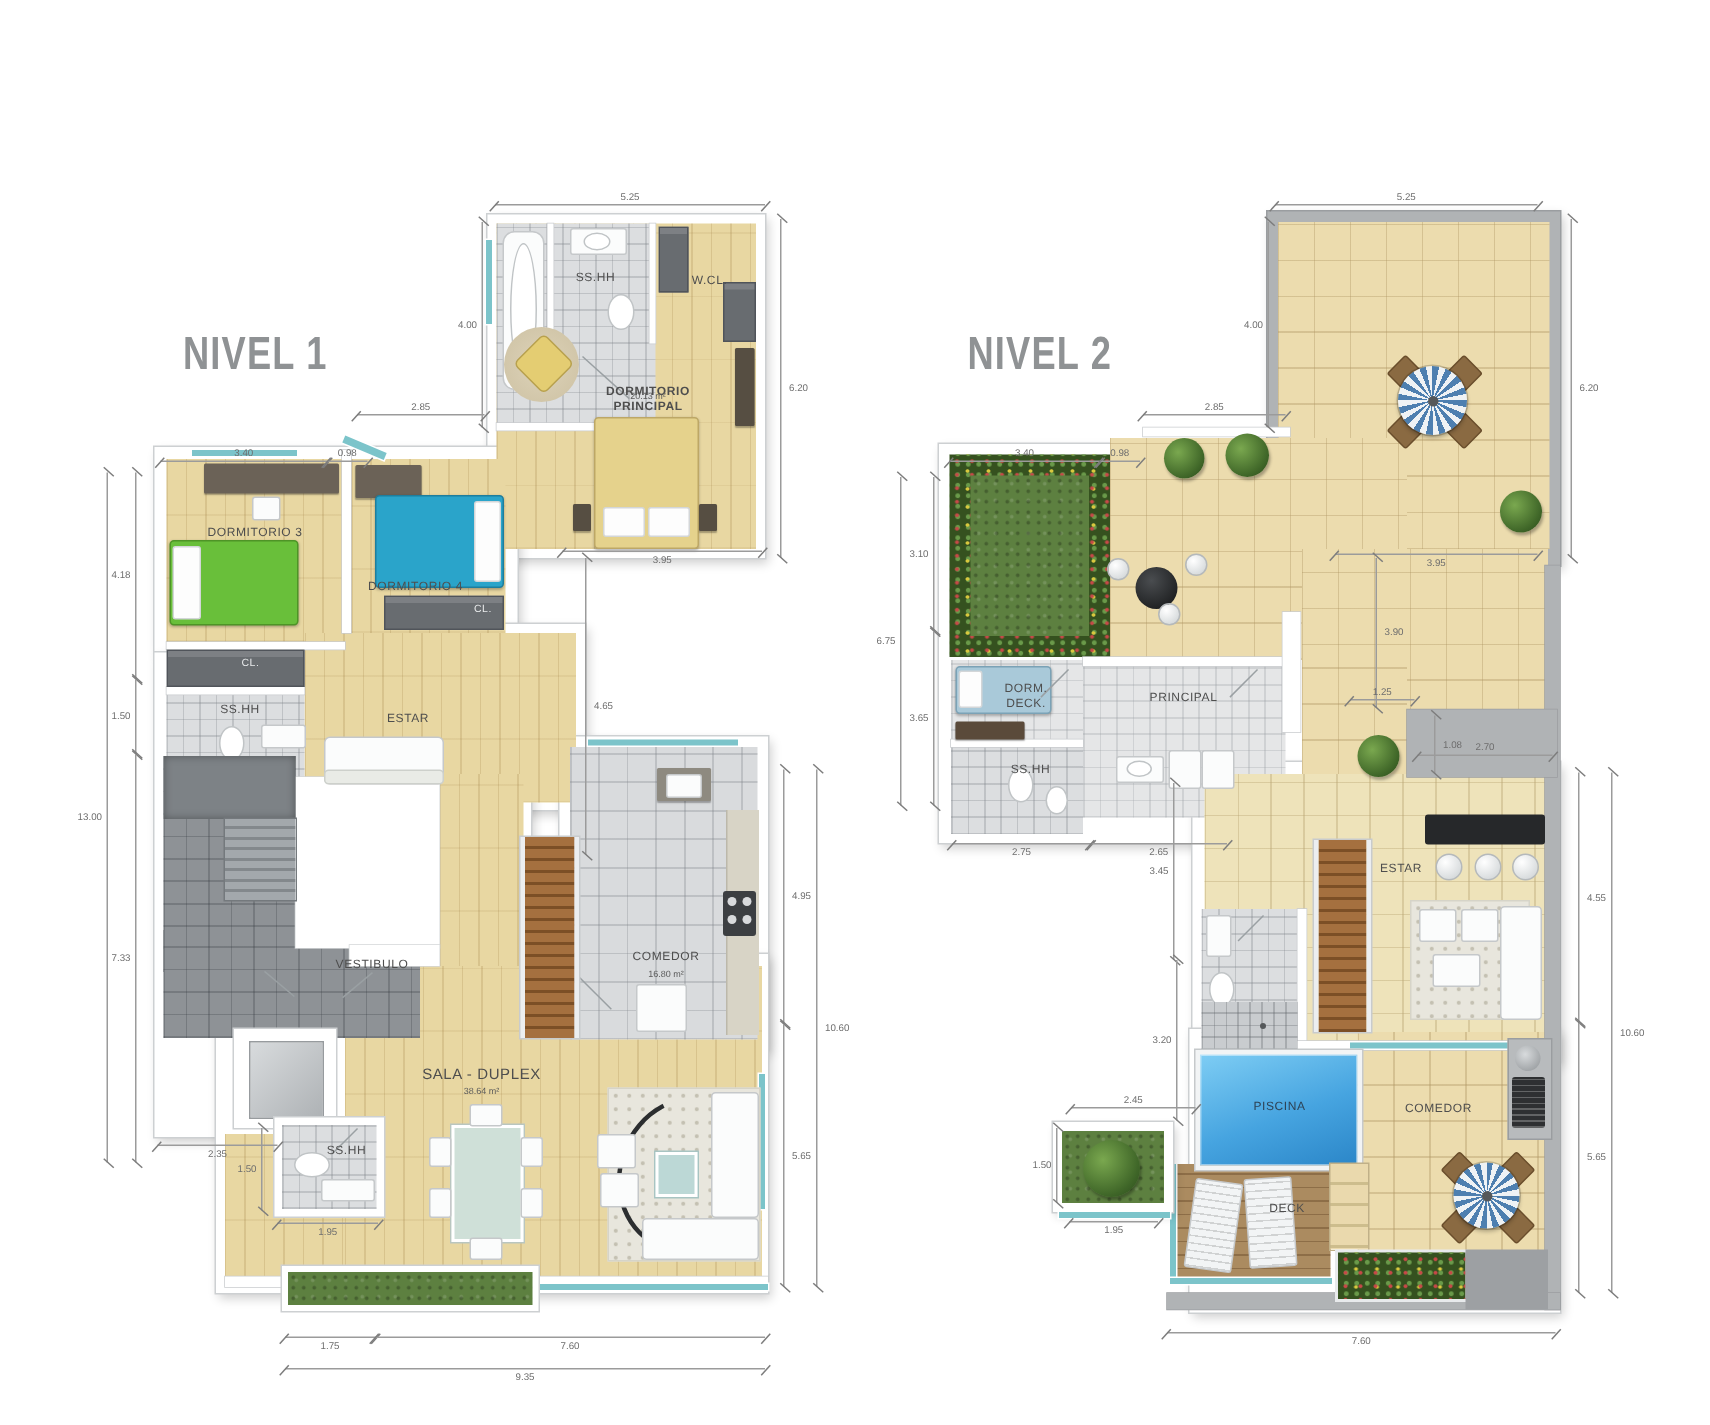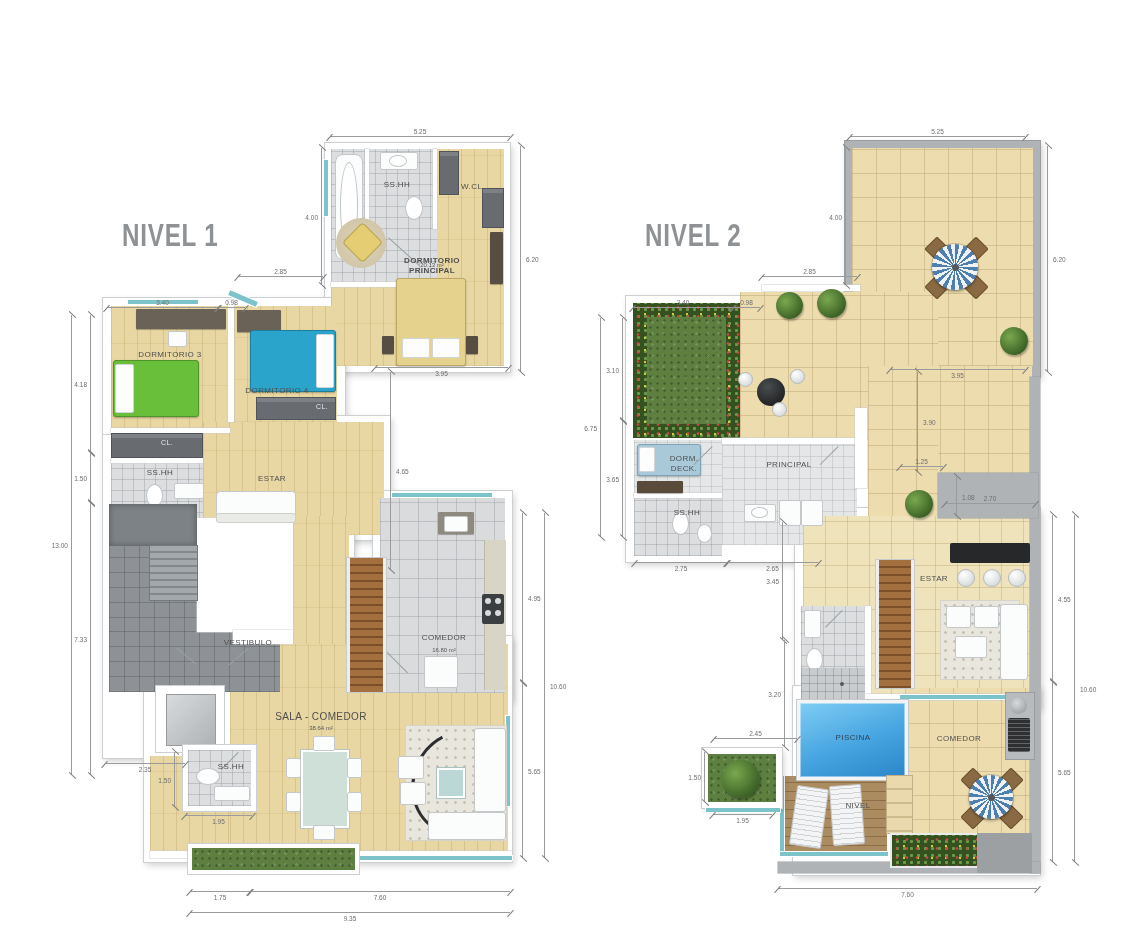--- a/index.html
+++ b/index.html
@@ -230,21 +230,21 @@
   <div class="a al" style="left:432px;top:262px;">20.13 m²</div>
   <div class="a rl" style="left:170px;top:350px;">DORMITORIO 3</div>
   <div class="a rl" style="left:277px;top:386px;">DORMITORIO 4</div>
   <div class="a rl lt" style="left:322px;top:403px;">CL.</div>
   <div class="a rl lt" style="left:167px;top:439px;">CL.</div>
   <div class="a rl" style="left:160px;top:468px;">SS.HH</div>
   <div class="a rl" style="left:272px;top:474px;">ESTAR</div>
   <div class="a rl" style="left:216px;top:638px;margin-left:32px;">VESTIBULO</div>
   <div class="a rl" style="left:444px;top:633px;">COMEDOR</div>
   <div class="a al" style="left:444px;top:647px;">16.80 m²</div>
-  <div class="a rl" style="left:321px;top:711px;font-size:10px;">SALA - COMEDOR</div>
+  <div class="a rl" style="left:321px;top:711px;font-size:10px;">SALA - DUPLEX</div>
   <div class="a al" style="left:321px;top:725px;">38.64 m²</div>
   <div class="a rl" style="left:231px;top:762px;">SS.HH</div>
 
   <div class="a dim h" style="left:330px;top:136px;width:180px;">
       <span>5.25</span>
     </div>
   <div class="a dim v" style="left:321px;top:148px;height:137px;">
       <span>4.00</span>
     </div>
   <div class="a dim v lr" style="left:520px;top:146px;height:226px;">
@@ -405,21 +405,21 @@
   <div class="a chairb" style="left:1002px;top:808px;width:16px;height:16px;transform:rotate(45deg);"></div>
   <div class="a umb" style="left:969px;top:775px;width:44px;height:44px;"></div>
   <div class="a" style="left:988px;top:794px;width:7px;height:7px;border-radius:50%;background:#55585a;"></div>
 
   <div class="a rl wrap" style="left:684px;top:454px;width:36px;">DORM. DECK.</div>
   <div class="a rl" style="left:687px;top:508px;">SS.HH</div>
   <div class="a rl" style="left:789px;top:460px;">PRINCIPAL</div>
   <div class="a rl" style="left:934px;top:574px;">ESTAR</div>
   <div class="a rl" style="left:853px;top:733px;color:#2e4356;">PISCINA</div>
   <div class="a rl" style="left:959px;top:734px;">COMEDOR</div>
-  <div class="a rl" style="left:858px;top:801px;">NIVEL</div>
+  <div class="a rl" style="left:858px;top:801px;">DECK</div>
 
   <div class="a dim h" style="left:850px;top:136px;width:175px;">
       <span>5.25</span>
     </div>
   <div class="a dim v" style="left:845px;top:148px;height:137px;">
       <span>4.00</span>
     </div>
   <div class="a dim v lr" style="left:1047px;top:146px;height:226px;">
       <span>6.20</span>
     </div>

